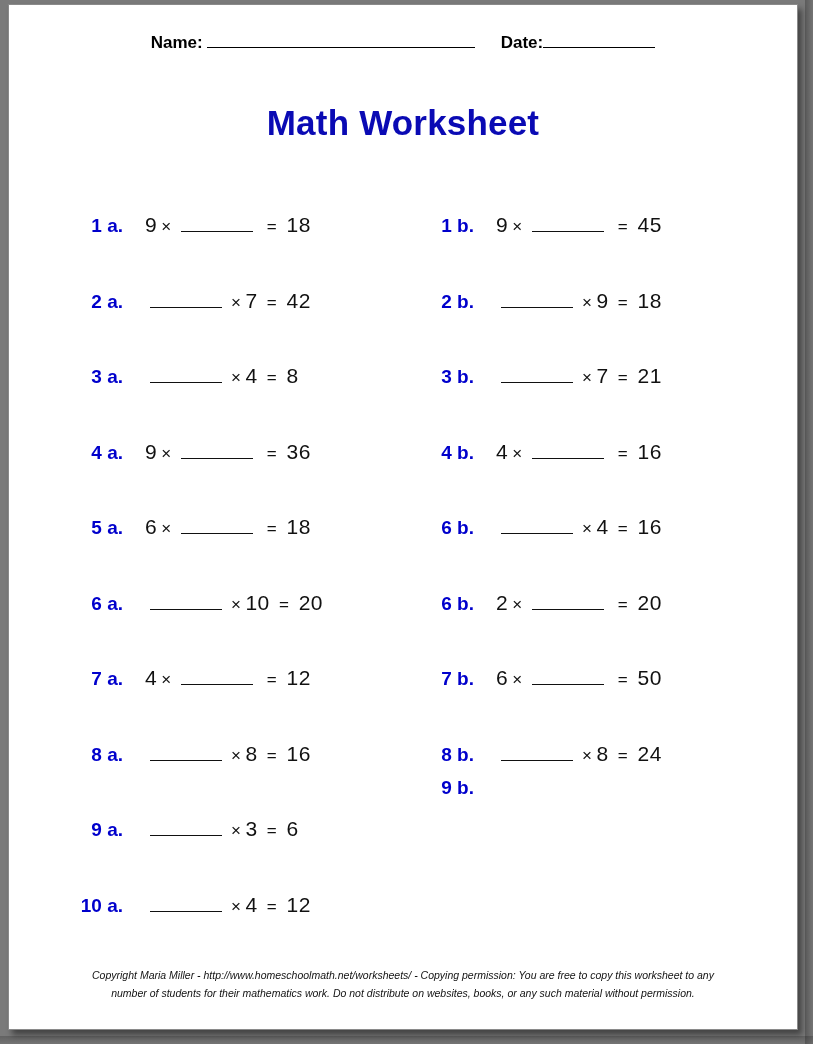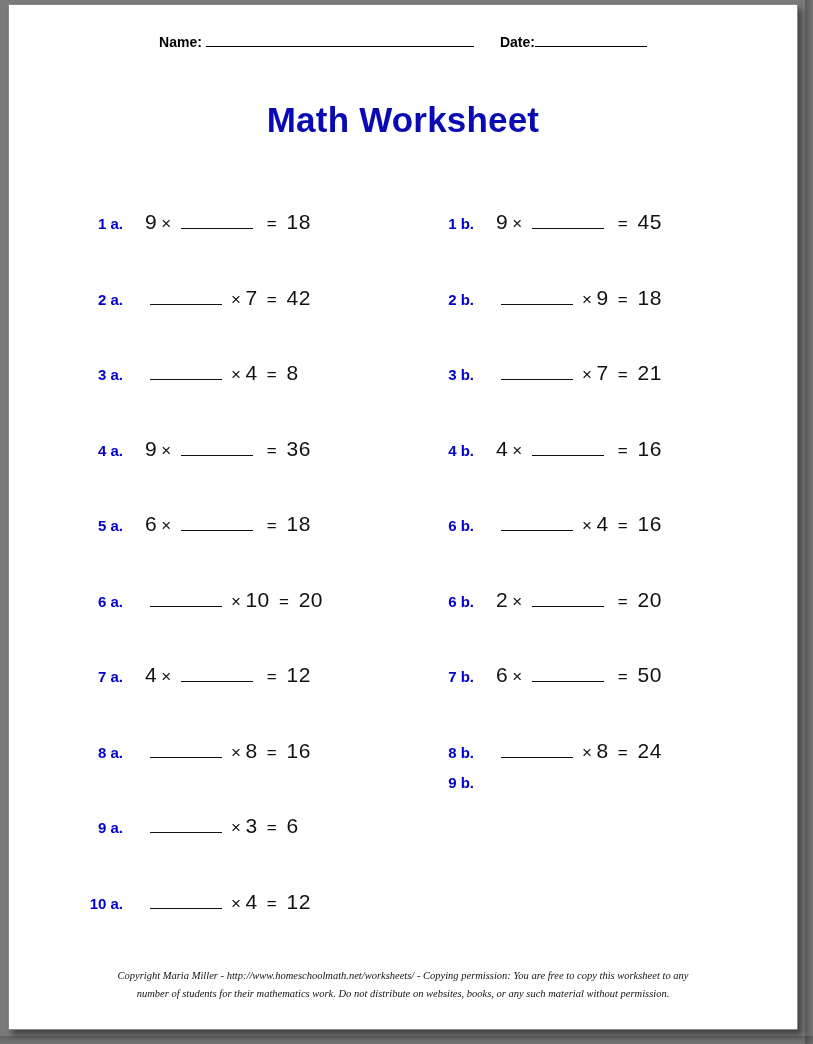--- a/index.html
+++ b/index.html
@@ -24,21 +24,21 @@
     background: #ffffff;
     border: 1px solid #8a8a8a;
     box-shadow: 4px 5px 6px rgba(0,0,0,0.45);
     box-sizing: border-box;
   }
   .name-date {
     margin-top: 28px;
     display: flex;
     justify-content: center;
     align-items: baseline;
-    font-size: 14px;
+    font-size: 17px;
     font-weight: bold;
     color: #000;
   }
   .name-label { margin-right: 4px; }
   .name-line {
     display: inline-block;
     width: 268px;
     border-bottom: 1px solid #000;
     height: 13px;
     margin-right: 26px;
@@ -68,21 +68,21 @@
     align-items: flex-start;
   }
   .pcell {
     width: 50%;
     display: flex;
     align-items: baseline;
   }
   .pnum {
     color: #0000cc;
     font-weight: bold;
-    font-size: 15px;
+    font-size: 19px;
     width: 62px;
     text-align: right;
     flex: 0 0 62px;
     padding-right: 0;
   }
   .pbody {
     font-size: 21px;
     color: #111;
     padding-left: 22px;
     white-space: nowrap;
@@ -103,21 +103,20 @@
     bottom: 26px;
     left: 0;
     right: 0;
     text-align: center;
     font-size: 10.5px;
     font-style: italic;
     color: #111;
     line-height: 1.7;
     padding: 0 60px;
     box-sizing: border-box;
-    font-family: Liberation Serif, serif;
   }
   .edge-shadow-right {
     position: absolute;
     right: 0; top: 0; bottom: 0;
     width: 8px;
     background: linear-gradient(to right, rgba(0,0,0,0.25), rgba(0,0,0,0.05));
   }
   .edge-shadow-bottom {
     position: absolute;
     left: 0; right: 0; bottom: 0;

